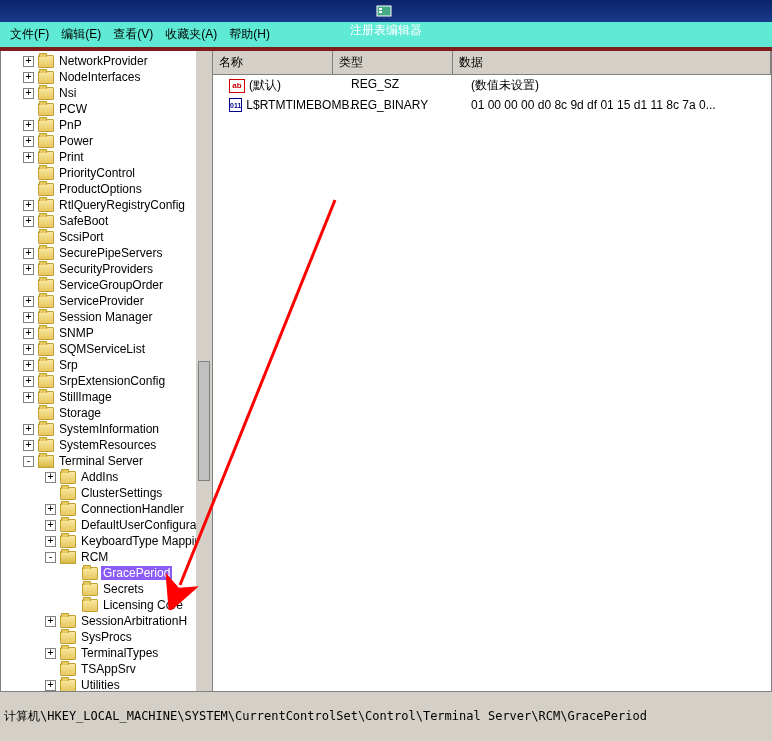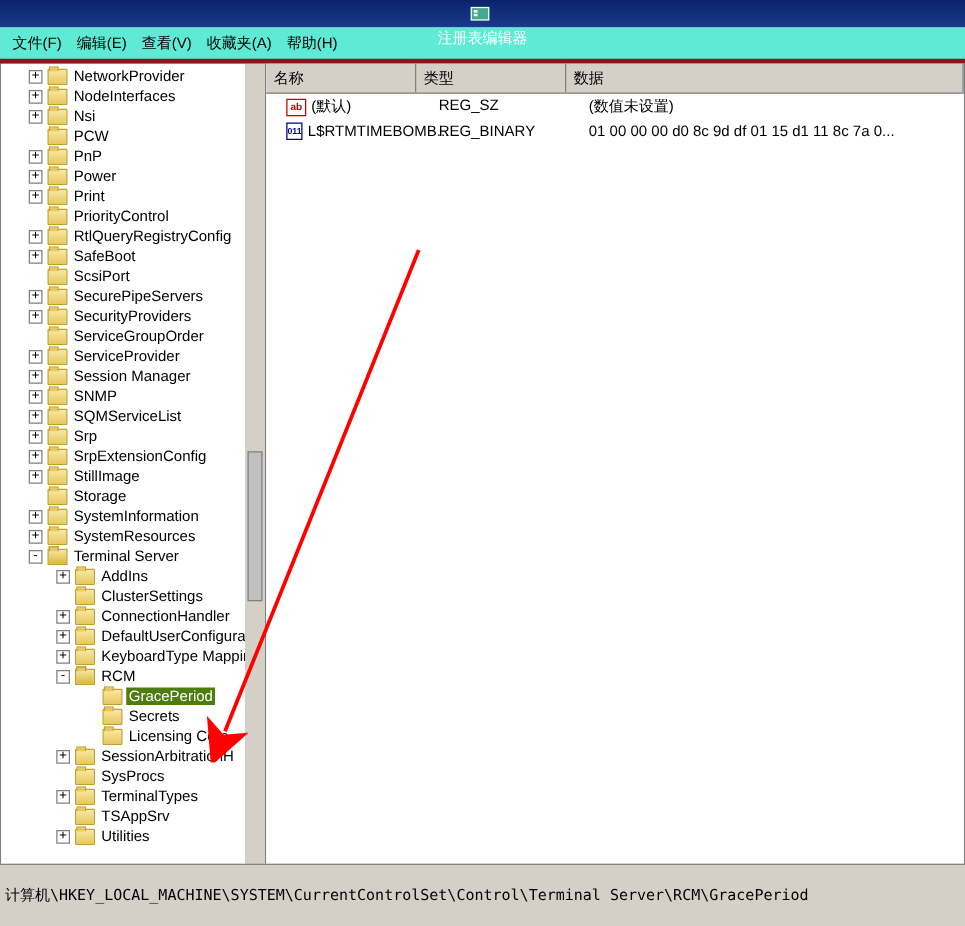--- a/index.html
+++ b/index.html
@@ -12,21 +12,21 @@
 .left { width:212px; background:#fff; overflow:hidden; position:relative; border-right:1px solid #808080; }
 .right { flex:1; background:#fff; position:relative; }
 .tree { padding:2px 0; font-family:"Courier New",monospace; font-size:12px; }
 .node { display:flex; align-items:center; height:16px; white-space:nowrap; }
 .exp { width:11px; height:11px; border:1px solid #808080; background:#fff; text-align:center; line-height:8px; font-size:10px; font-family:monospace; margin:0 4px 0 0; cursor:pointer; }
 .folder { width:16px; height:13px; background:linear-gradient(#f8e8a0,#e8c860); border:1px solid #c0a030; border-radius:1px; margin-right:3px; position:relative; }
 .folder::before { content:""; position:absolute; top:-3px; left:0; width:6px; height:3px; background:#e8c860; border:1px solid #c0a030; border-bottom:none; border-radius:1px 1px 0 0; }
 .open-folder { width:16px; height:13px; background:linear-gradient(#f8e8a0,#d8b840); border:1px solid #c0a030; margin-right:3px; position:relative; }
 .open-folder::before { content:""; position:absolute; top:-3px; left:0; width:6px; height:3px; background:#e8c860; border:1px solid #c0a030; border-bottom:none; }
 .label { padding:0 2px; }
-.selected { background:#4d7c0f; color:#fff; }
+.selected { background:#8b5cf6; color:#fff; }
 .lvl0 { padding-left:22px; }
 .lvl1 { padding-left:44px; }
 .lvl2 { padding-left:66px; }
 .header { display:flex; background:#d4d0c8; border-bottom:1px solid #808080; }
 .header div { padding:3px 6px; border-right:1px solid #808080; }
 .col-name { width:120px; }
 .col-type { width:120px; }
 .col-data { flex:1; }
 .listrow { display:flex; padding:2px 12px; }
 .listrow .c1 { width:120px; display:flex; align-items:center; padding-left:4px; }
@@ -101,20 +101,25 @@
           <span class="exp">+</span>
           <span class="folder"></span>
           <span class="label">Print</span>
         </div>
         <div class="node lvl0">
           <span style="width: 15px; display: inline-block;"></span>
           <span class="folder"></span>
           <span class="label">PriorityControl</span>
         </div>
         <div class="node lvl0">
+          <span style="width: 15px; display: inline-block;"></span>
+          <span class="folder"></span>
+          <span class="label">ProductOptions</span>
+        </div>
+        <div class="node lvl0">
           <span class="exp">+</span>
           <span class="folder"></span>
           <span class="label">RtlQueryRegistryConfig</span>
         </div>
         <div class="node lvl0">
           <span class="exp">+</span>
           <span class="folder"></span>
           <span class="label">SafeBoot</span>
         </div>
         <div class="node lvl0">

